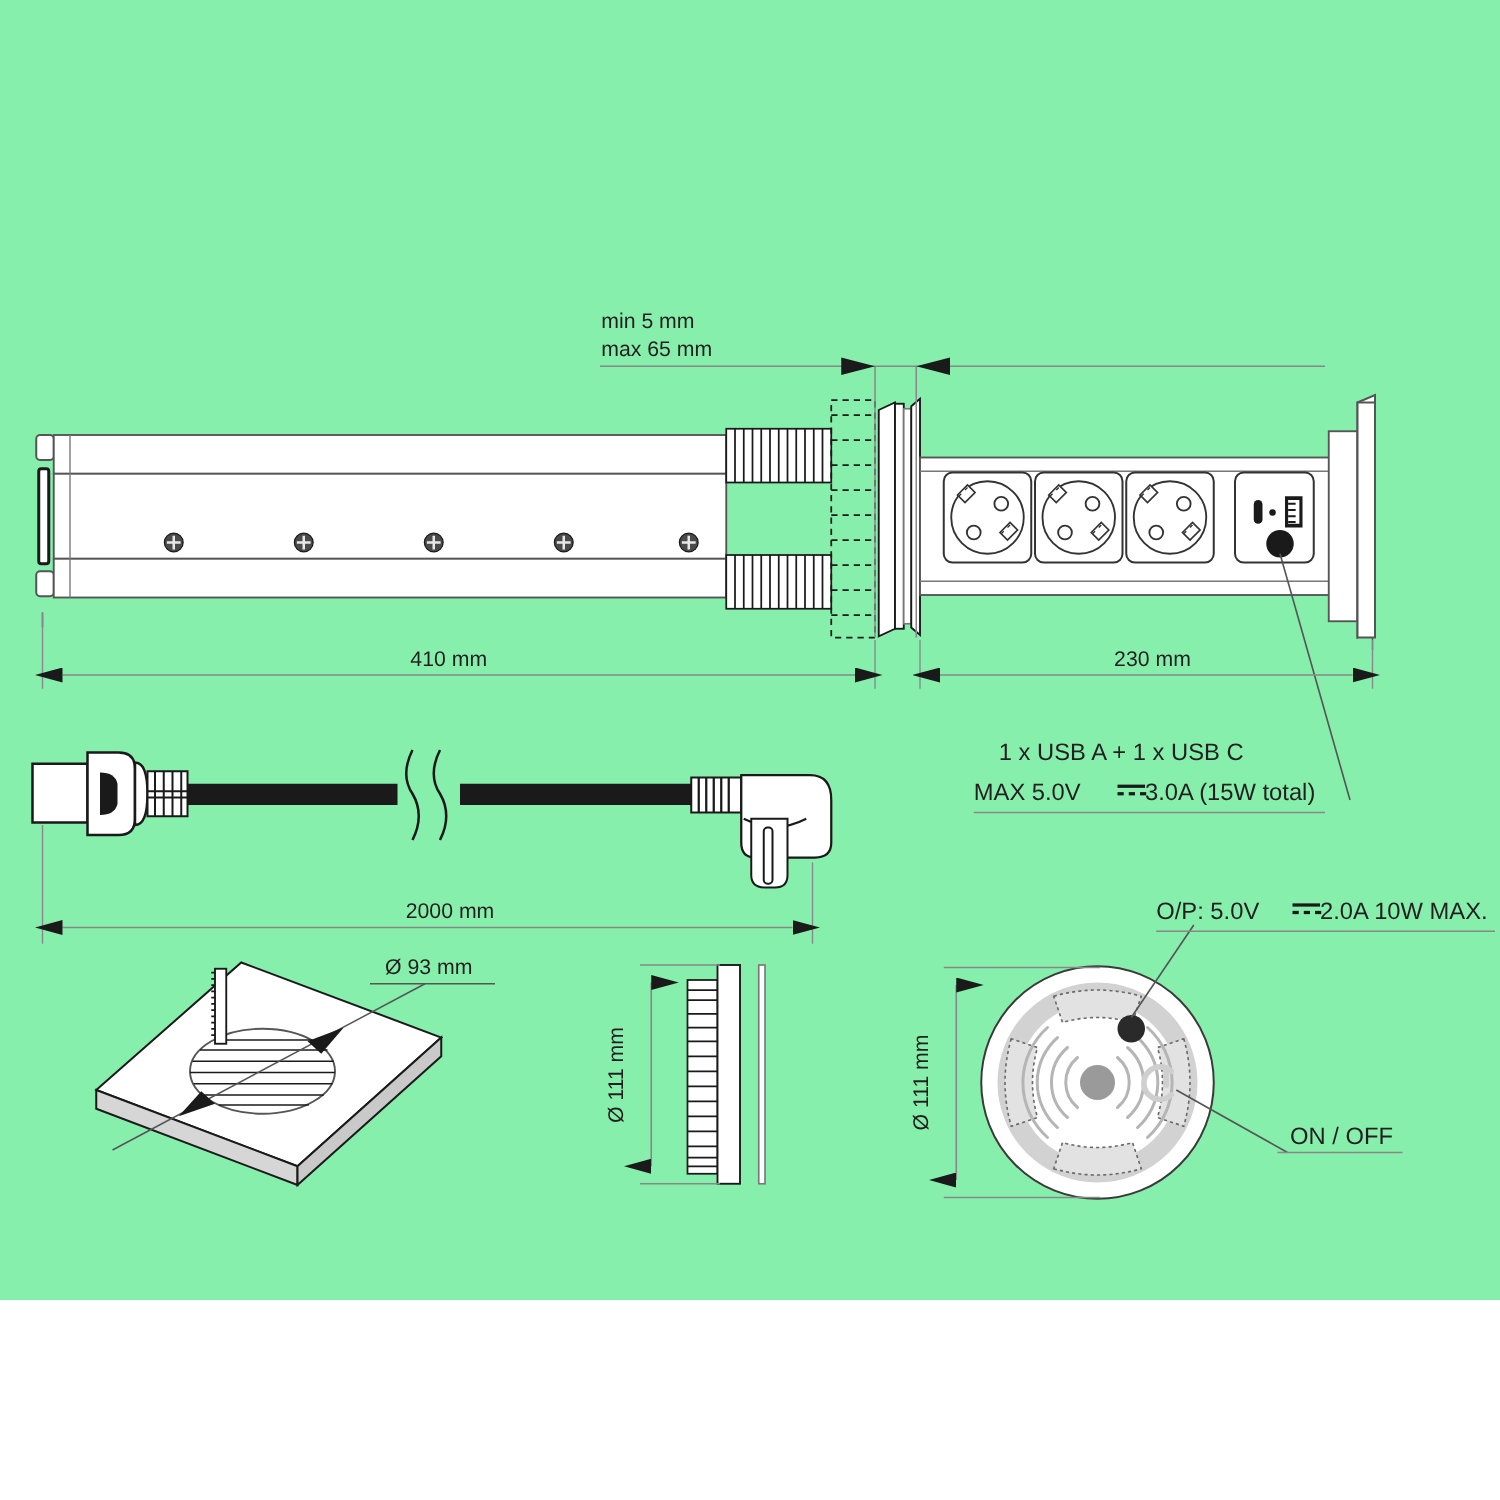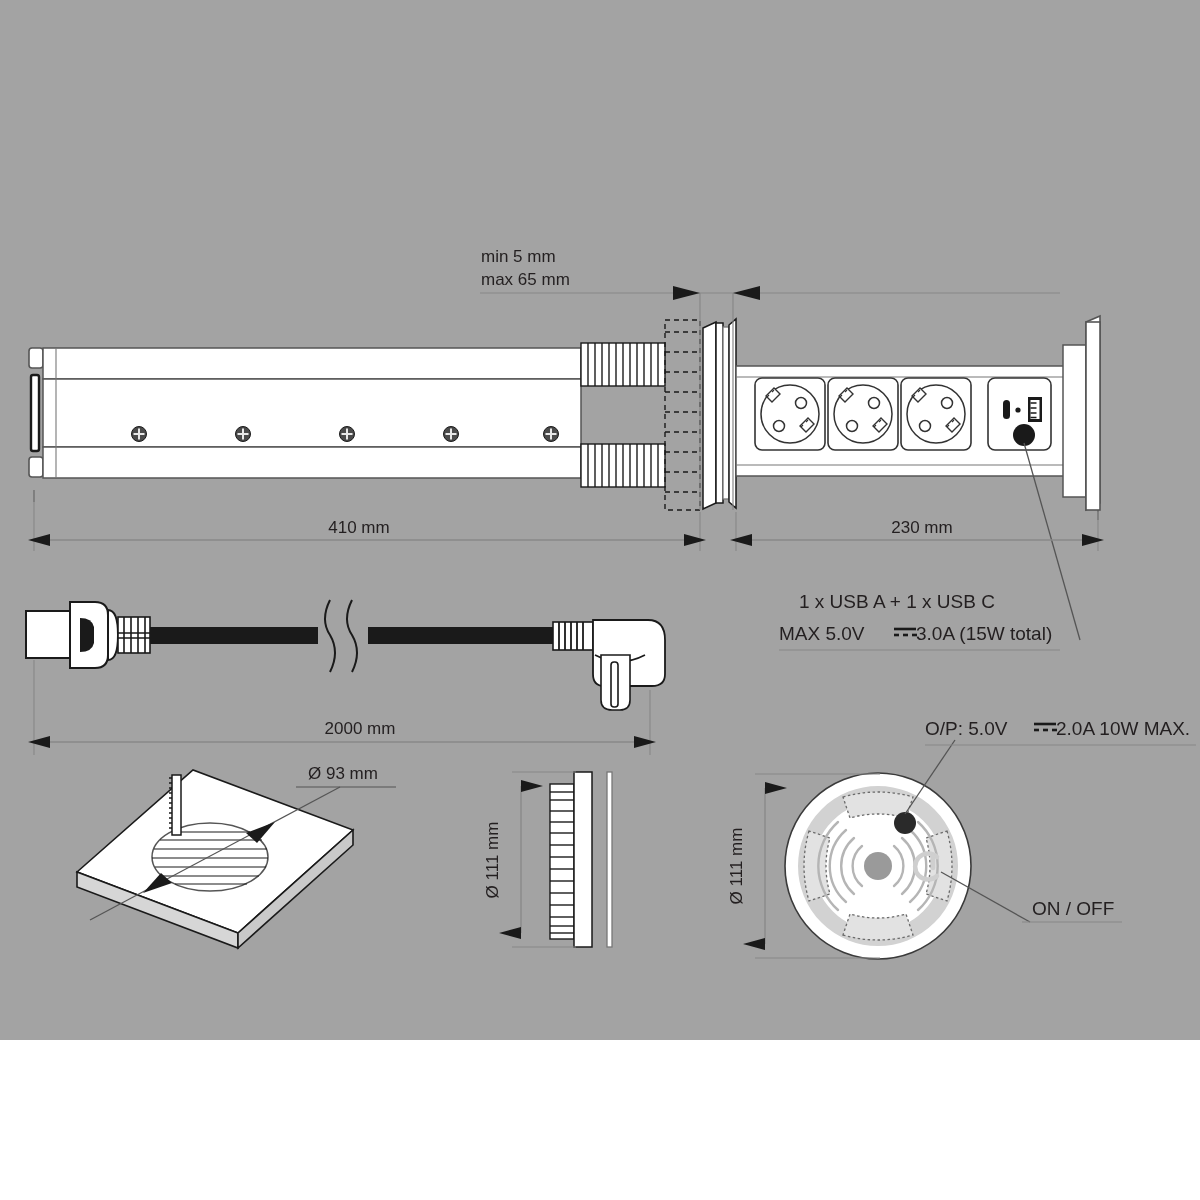--- a/index.html
+++ b/index.html
@@ -1,17 +1,17 @@
 <!DOCTYPE html>
 <html><head>
 <meta charset="utf-8">
 <style>
   html,body{margin:0;padding:0;background:#ffffff;}
   body{width:1200px;height:1200px;font-family:"Liberation Sans",sans-serif;color:#1a1a1a;overflow:hidden;}
-  #sheet{position:relative;width:1200px;height:1040px;background:#a3a3a3;}
+  #sheet{position:relative;width:1200px;height:1040px;background:#86efac;}
   svg{display:block;}
   .lbl{font-family:"Liberation Sans",sans-serif;fill:#231f20;}
   .dimtxt{font-size:17px;}
   .notetxt{font-size:19px;}
   .smalltxt{font-size:17px;}
 </style>
 </head>
 <body>
 
 <div id="sheet">

